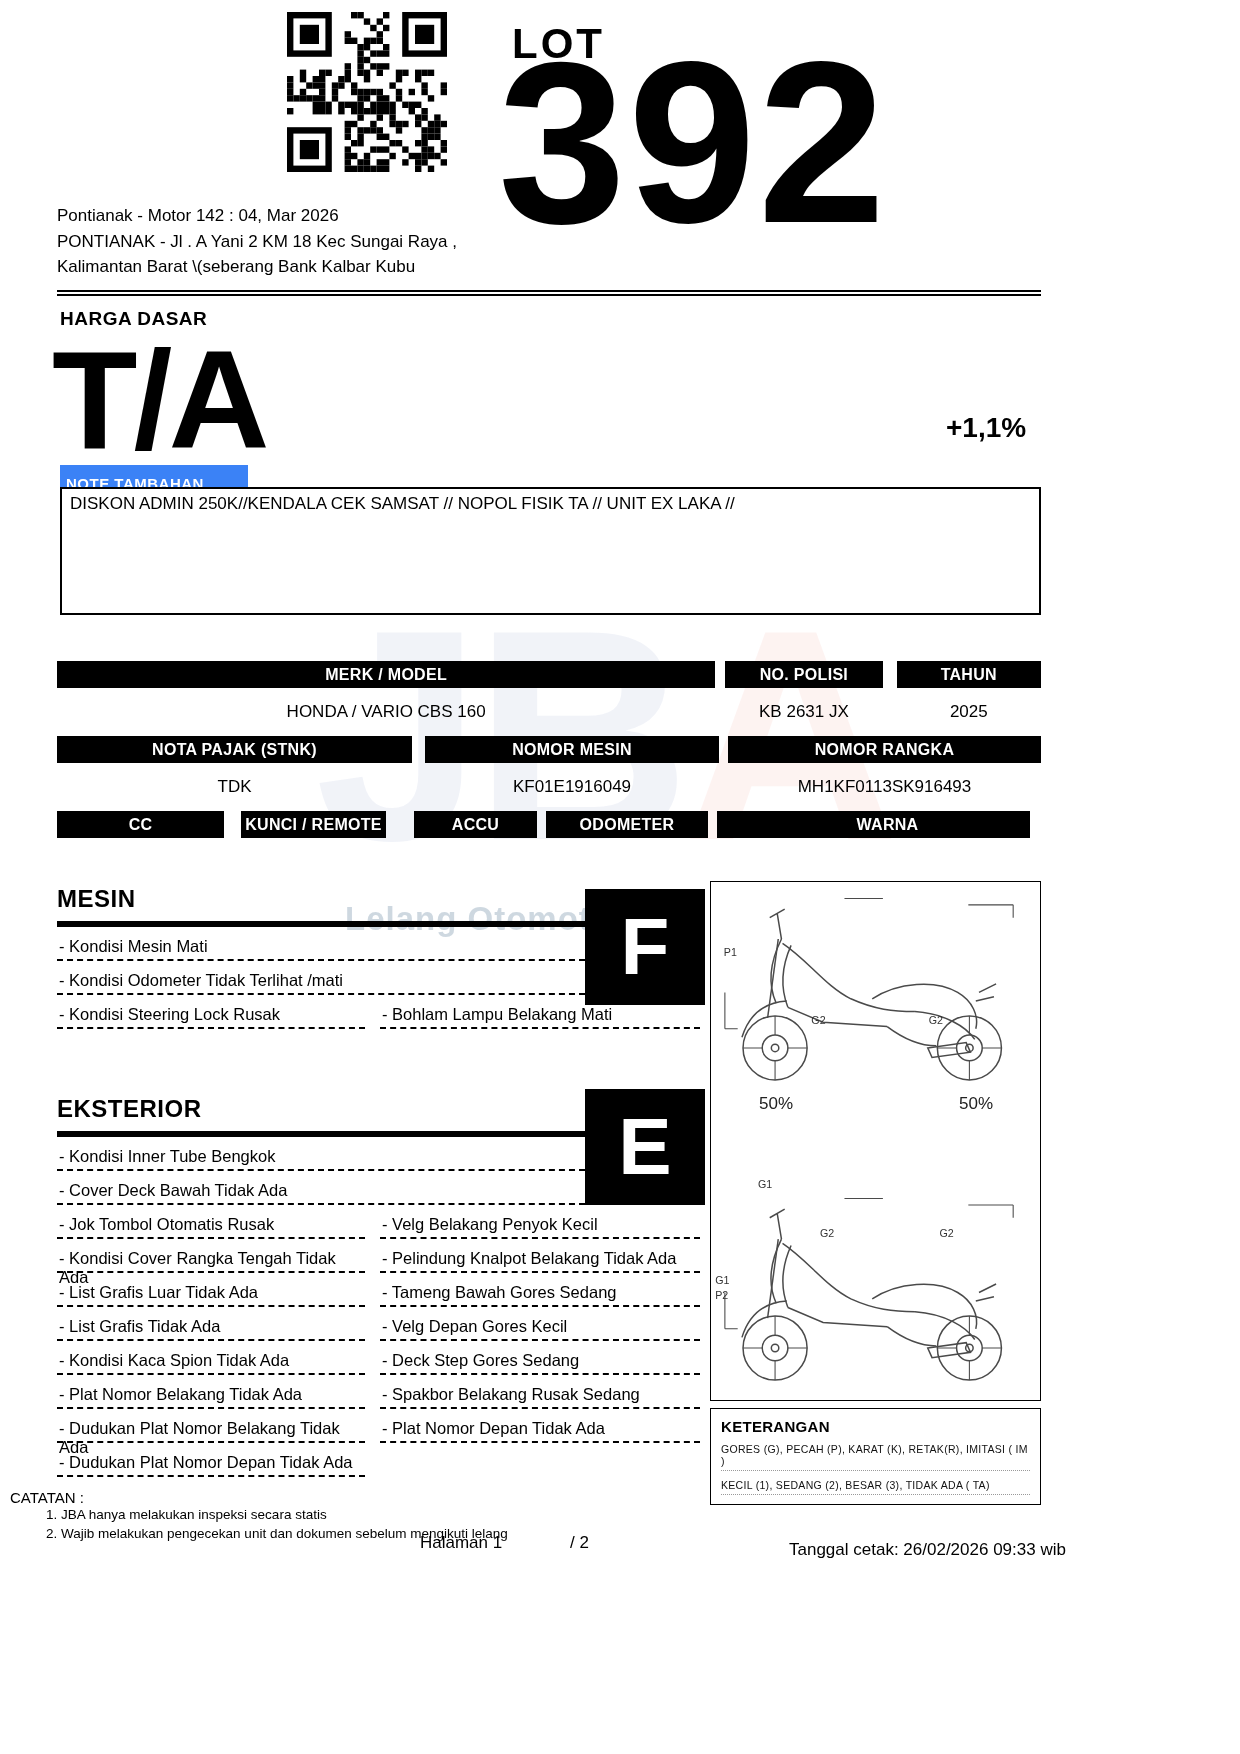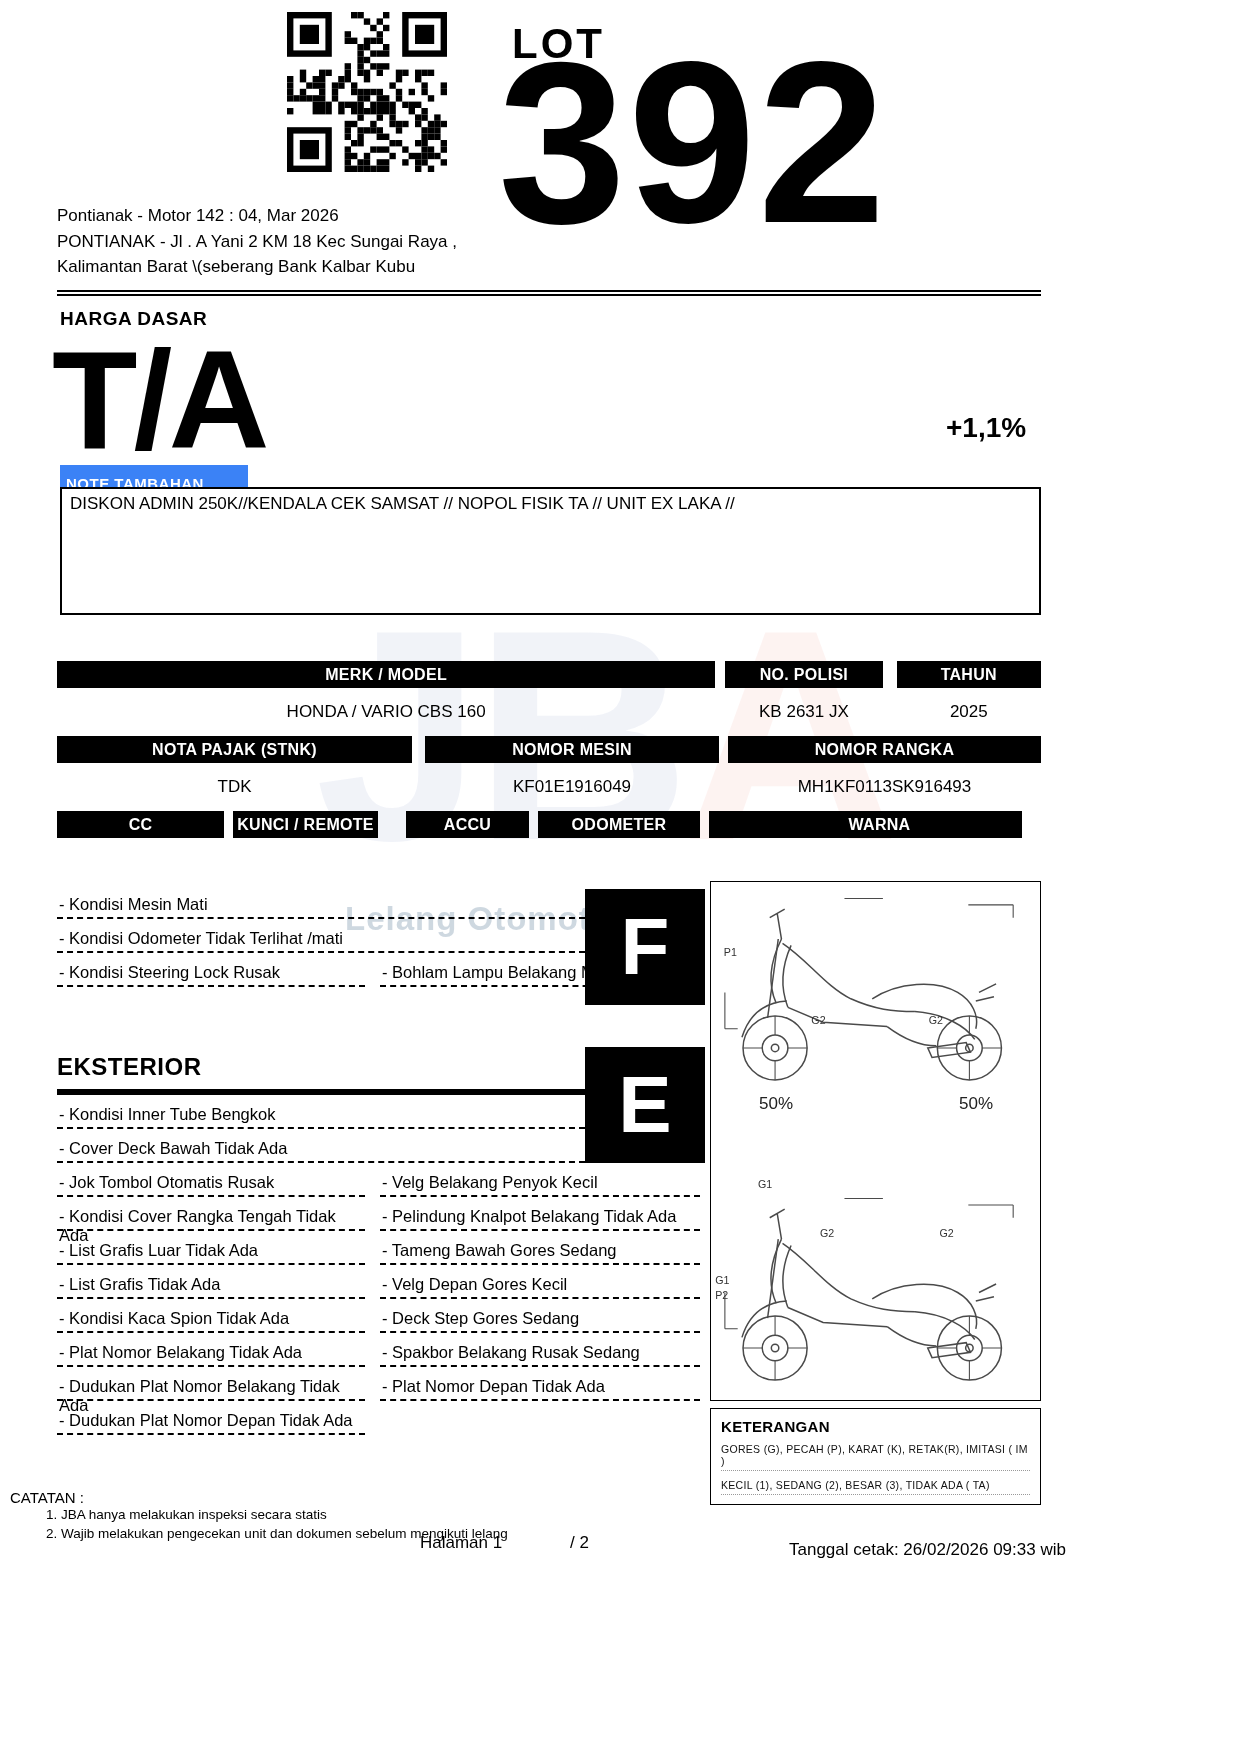--- a/index.html
+++ b/index.html
@@ -31,21 +31,21 @@
   .note-box { position:absolute; left:60px; top:487px; width:981px; height:128px;
               border:2px solid #000; padding:5px 8px; font-size:17px; }
   
   .spec { position:absolute; left:57px; top:661px; width:984px; z-index:1; }
   .spec-row { display:flex; }
   .spec-h { background:#000; color:#fff; font-weight:bold; font-size:16px; height:27px;
             display:flex; align-items:center; justify-content:center; letter-spacing:0.3px; }
   .spec-v { font-size:17px; height:48px; display:flex; align-items:center; justify-content:center; }
   .w-merk{width:661px;margin-right:10px;} .w-pol{width:158px;margin-right:14px;} .w-thn{width:145px;}
   .w-nota{width:355px;margin-right:13px;} .w-mesin{width:294px;margin-right:9px;} .w-rangka{width:313px;}
-  .w-cc{width:167px;margin-right:9px;} .w-kunci{width:145px;margin-right:28px;} .w-accu{width:123px;margin-right:9px;}
+  .w-cc{width:167px;margin-right:17px;} .w-kunci{width:145px;margin-right:28px;} .w-accu{width:123px;margin-right:9px;}
   .w-odo{width:162px;margin-right:9px;} .w-warna{width:313px;padding-left:28px;}
   
   .leftcol { position:absolute; left:57px; top:885px; width:650px; z-index:1; }
   .cond-section { position:relative; }
   .cond-section.eks { margin-top:66px; }
   .sec-head { width:528px; border-bottom:6px solid #000; padding-bottom:8px; }
   .sec-head h2 { font-size:24px; font-weight:bold; letter-spacing:0.5px; }
   .grade-box { position:absolute; left:528px; width:120px; height:116px; background:#000;
                color:#fff; display:flex; align-items:center; justify-content:center;
                font-size:80px; font-weight:bold; }
@@ -328,20 +328,23 @@
       <div class="spec-h w-kunci">KUNCI / REMOTE</div>
       <div class="spec-h w-accu">ACCU</div>
       <div class="spec-h w-odo">ODOMETER</div>
       <div class="spec-h w-warna">WARNA</div>
     </div>
   </div>
 
   <div class="leftcol">
 
     <section class="cond-section">
+      <div class="sec-head">
+          <h2>MESIN</h2>
+        </div>
       <div class="grade-box m">
         <span>F</span>
       </div>
       <div class="cond-row">
           <div class="cond-cell full">- Kondisi Mesin Mati</div>
         </div>
       <div class="cond-row">
           <div class="cond-cell full">- Kondisi Odometer Tidak Terlihat /mati</div>
         </div>
       <div class="cond-row">

